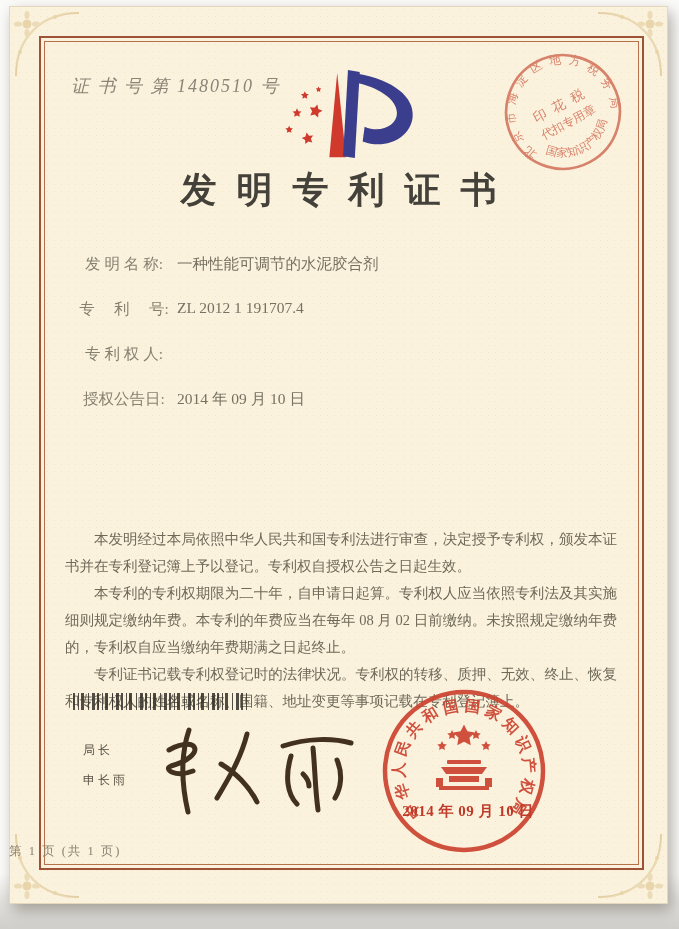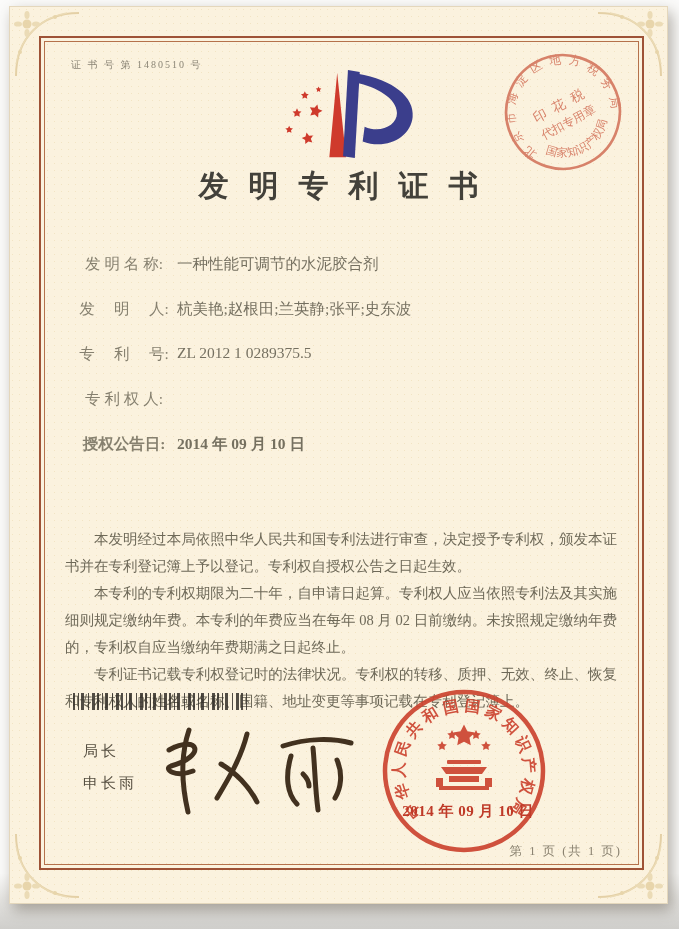--- a/index.html
+++ b/index.html
@@ -25,66 +25,66 @@
     position: absolute; inset: 3px;
     border: 1px solid #b5714b;
   }
   .corner { position: absolute; width: 72px; height: 72px; opacity: .9; }
   .corner.tl { left: 2px; top: 2px; }
   .corner.tr { right: 2px; top: 2px; transform: rotate(90deg); }
   .corner.br { right: 2px; bottom: 2px; transform: rotate(180deg); }
   .corner.bl { left: 2px; bottom: 2px; transform: rotate(270deg); }
 
   .cert-no {
-    position: absolute; left: 62px; top: 52px;
-    font-size: 10px; letter-spacing: 2px; color: #8b8576;
+    position: absolute; left: 62px; top: 68px;
+    font-size: 18px; letter-spacing: 2px; color: #8b8576; font-style: italic;
   }
   .logo { position: absolute; left: 258px; top: 60px; width: 158px; height: 98px; }
   .tax-stamp {
     position: absolute; left: 492px; top: 44px; width: 124px; height: 124px;
     transform: rotate(-28deg); opacity: .82;
   }
   .title {
     position: absolute; left: 0; right: 0; top: 160px;
-    text-align: center; font-size: 30px; font-weight: 700;
+    text-align: center; font-size: 36px; font-weight: 700;
     color: #43413a; letter-spacing: 20px; padding-left: 20px;
   }
   .fields { position: absolute; left: 62px; top: 248px; right: 54px; text-align: center; }
   .field-row { display: flex; font-size: 15.5px; color: #7a7466; margin-bottom: 24px; }
-  .field-row.gap-top { margin-top: 11px; font-weight: bold; }
+  .field-row.gap-top { margin-top: 11px; }
   .field-label { flex: 0 0 106px; color: #86806f; }
   .field-value { color: #757060; }
   .paragraphs {
     position: absolute; left: 56px; top: 520px; width: 552px;
     font-size: 14.5px; line-height: 27px; color: #6e6958;
     text-align: justify;
   }
   .paragraphs p { text-indent: 2em; }
   .barcode {
     position: absolute; left: 64px; top: 687px; width: 176px; height: 17px;
     background-image: repeating-linear-gradient(90deg,
       #332f29 0 2px, transparent 2px 5px,
       #332f29 5px 6px, transparent 6px 8px,
       #332f29 8px 11px, transparent 11px 15px,
       #332f29 15px 16px, transparent 16px 19px,
       #332f29 19px 22px, transparent 22px 24px);
     opacity: .85;
   }
-  .signer { position: absolute; left: 74px; top: 736px; font-size: 15px; color: #564f41; letter-spacing: 3px; }
+  .signer { position: absolute; left: 74px; top: 736px; font-size: 12px; color: #564f41; letter-spacing: 3px; }
   .signer div + div { margin-top: 13px; }
   .signature-svg { position: absolute; left: 146px; top: 710px; width: 228px; height: 108px; }
   .seal-svg { position: absolute; left: 370px; top: 680px; width: 170px; height: 170px; opacity: .92; }
   .seal-date {
     position: absolute; left: 376px; top: 796px; width: 166px;
     text-align: center; font-size: 15px; font-weight: 700;
     color: #bf3a28; letter-spacing: 0.5px;
   }
   .footer {
     position: absolute; left: 0; right: 46px; top: 837px;
-    text-align: right; font-size: 12.5px; color: #8a8270; letter-spacing: 2px;
+    text-align: left; font-size: 12.5px; color: #8a8270; letter-spacing: 2px;
   }
   .seal-text, .stamp-text { fill: #cc4430; }
   .stamp-stroke { stroke: #d06a51; }
 </style>
 </head>
 <body>
 
 <div class="paper">
 
   <svg class="corner tl" viewBox="0 0 72 72">
@@ -174,26 +174,22 @@
   </svg>
 
   <div class="title">发明专利证书</div>
 
   <div class="fields">
     <div class="field-row">
       <span class="field-label">发 明 名 称:</span>
       <span class="field-value">一种性能可调节的水泥胶合剂</span>
     </div>
     <div class="field-row">
-      <span class="field-label">发　 明　 人:</span>
-      <span class="field-value">杭美艳;赵根田;兰英静;张平;史东波</span>
-    </div>
-    <div class="field-row">
       <span class="field-label">专　 利　 号:</span>
-      <span class="field-value">ZL 2012 1 0289375.5</span>
+      <span class="field-value">ZL 2012 1 191707.4</span>
     </div>
     <div class="field-row">
       <span class="field-label">专 利 权 人:</span>
     </div>
     <div class="field-row gap-top">
       <span class="field-label">授权公告日:</span>
       <span class="field-value">2014 年 09 月 10 日</span>
     </div>
   </div>
 

